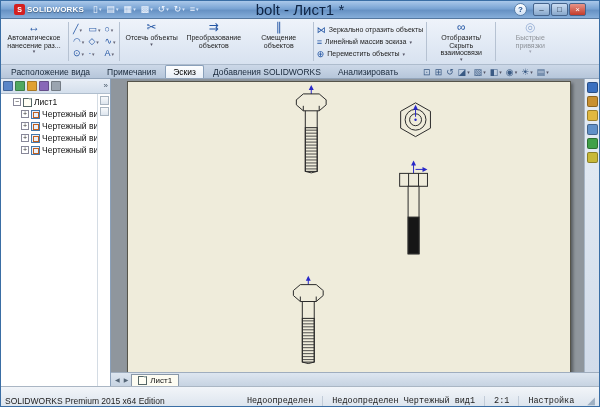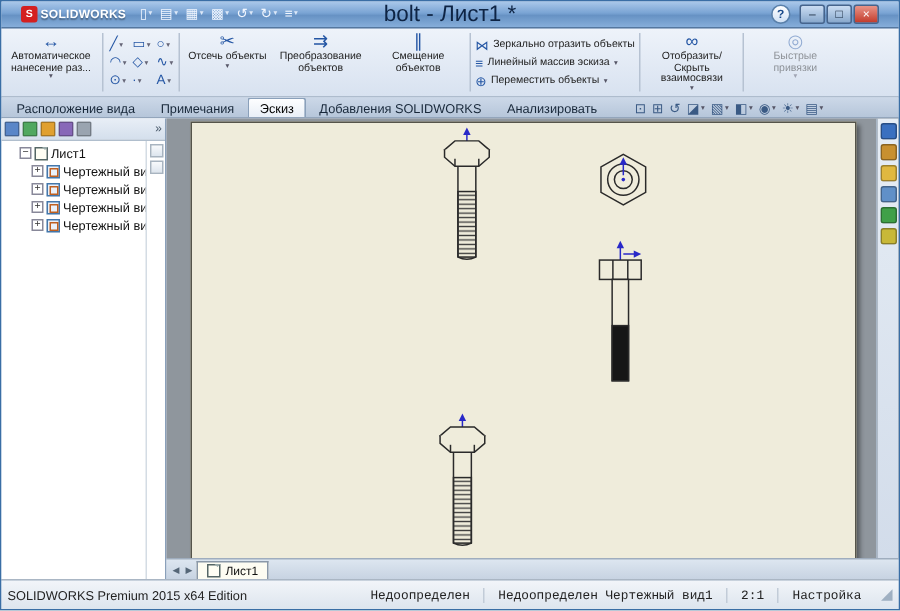--- a/index.html
+++ b/index.html
@@ -81,21 +81,21 @@
   .sheet{position:absolute;left:16px;top:2px;width:444px;height:295px;background:#efecdb;border:1px solid #55544a;box-shadow:2px 2px 3px rgba(0,0,0,.4);}
   .sheet svg{display:block;width:100%;height:100%;}
   .taskstrip{position:absolute;right:0;top:0;bottom:0;width:15px;background:linear-gradient(#e6edf5,#d2dcea);border-left:1px solid #a8b6c6;display:flex;flex-direction:column;align-items:center;padding-top:3px;gap:3px;}
   .tsbtn{width:11px;height:11px;border-radius:2px;border:1px solid rgba(0,0,0,.3);}
 
   .sheetbar{flex:0 0 14px;background:linear-gradient(#dde6f0,#c7d3e2);border-top:1px solid #9fadbe;display:flex;align-items:center;padding:0 3px;gap:2px;}
   .sb-arrow{font-size:6px;color:#567;padding:0 1px;}
   .sheettab{display:flex;align-items:center;gap:3px;background:#fdfcf2;border:1px solid #8a98a8;border-bottom:0;padding:0 6px;height:12px;font-size:8px;color:#111;}
 
   
-  .statusbar{flex:0 0 20px;background:linear-gradient(#f2f5f9,#dde5ee);border-top:1px solid #aab6c4;display:flex;align-items:center;font-size:8.5px;color:#222;padding:0 4px;}
+  .statusbar{flex:0 0 20px;background:linear-gradient(#f2f5f9,#dde5ee);border-top:1px solid #aab6c4;display:flex;align-items:flex-end;font-size:8.5px;color:#222;padding:0 4px;}
   .sb-right{margin-left:auto;display:flex;align-items:center;}
   .sb-item{padding:0 9px;border-left:1px solid #c2ccd8;white-space:nowrap;font-family:Liberation Mono, monospace;}
   .sb-item:first-child{border-left:0;}
   .grip{color:#9fb0c2;font-size:10px;margin-left:4px;line-height:1;}
 </style>
 </head>
 <body>
 
 <div class="window">
 

